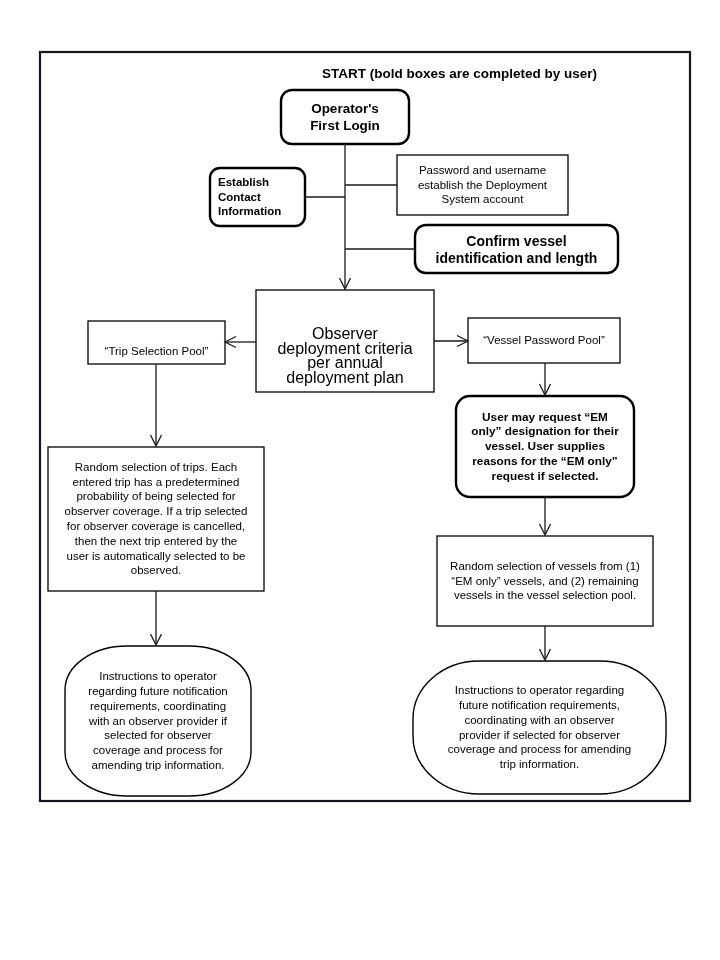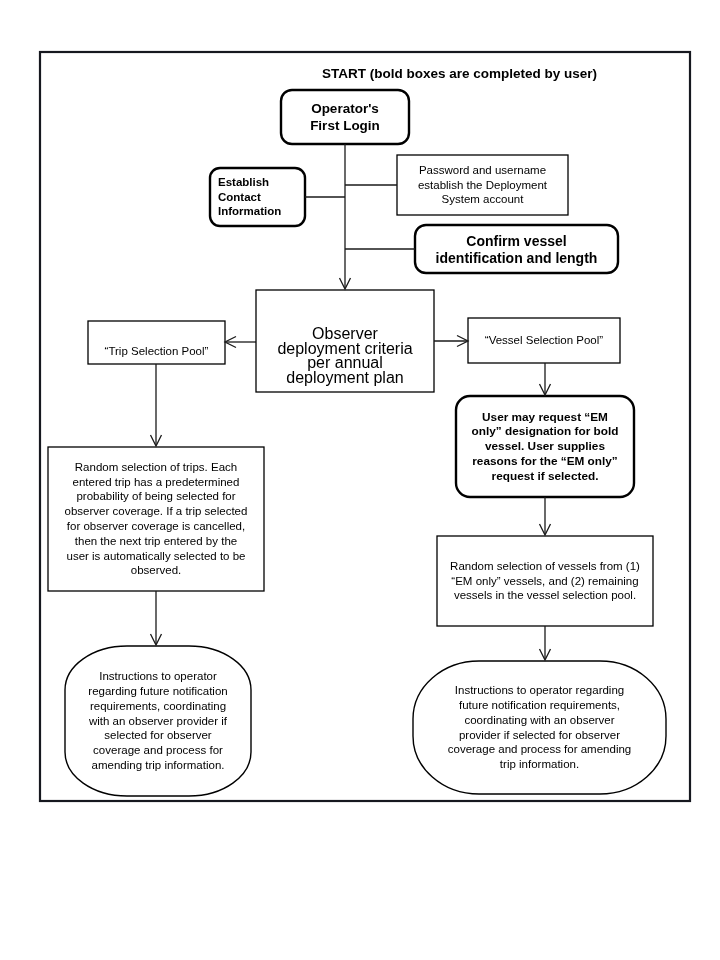--- a/index.html
+++ b/index.html
@@ -195,25 +195,25 @@
 
   <div class="node-text t-regular" style="left:256px; top:274px; width:178px; height:132px; font-size:16px; line-height:14.5px; padding:0 20px;">
     <span>Observer deployment criteria per annual deployment plan</span>
   </div>
 
   <div class="node-text t-regular" style="left:88px; top:305px; width:137px; height:60px; font-size:11.5px; line-height:14.5px;">
     <span>“Trip Selection Pool”</span>
   </div>
 
   <div class="node-text t-regular" style="left:468px; top:302px; width:152px; height:45px; font-size:11.5px; line-height:14.5px;">
-    <span>“Vessel Selection Pool”</span>
+    <span>“Vessel Password Pool”</span>
   </div>
 
   <div class="node-text t-bold" style="left:458px; top:380px; width:174px; height:101px; font-size:11.8px; line-height:14.8px; padding:0 8px;">
-    <span>User may request “EM only” designation for bold vessel.  User supplies reasons for the “EM only” request if selected.</span>
+    <span>User may request “EM only” designation for their vessel.  User supplies reasons for the “EM only” request if selected.</span>
   </div>
 
   <div class="node-text t-regular" style="left:50px; top:431px; width:212px; height:144px; font-size:11.5px; line-height:14.8px; padding:0 14px;">
     <span>Random selection of trips. Each entered trip has a predetermined probability of being selected for observer coverage. If a trip selected for observer coverage is cancelled, then the next trip entered by the user is automatically selected to be observed.</span>
   </div>
 
   <div class="node-text t-regular" style="left:439px; top:520px; width:212px; height:90px; font-size:11.5px; line-height:14.8px; padding:18px 8px;">
     <span>Random selection of vessels from (1) “EM only” vessels, and (2) remaining vessels in the vessel selection pool.</span>
   </div>
 

